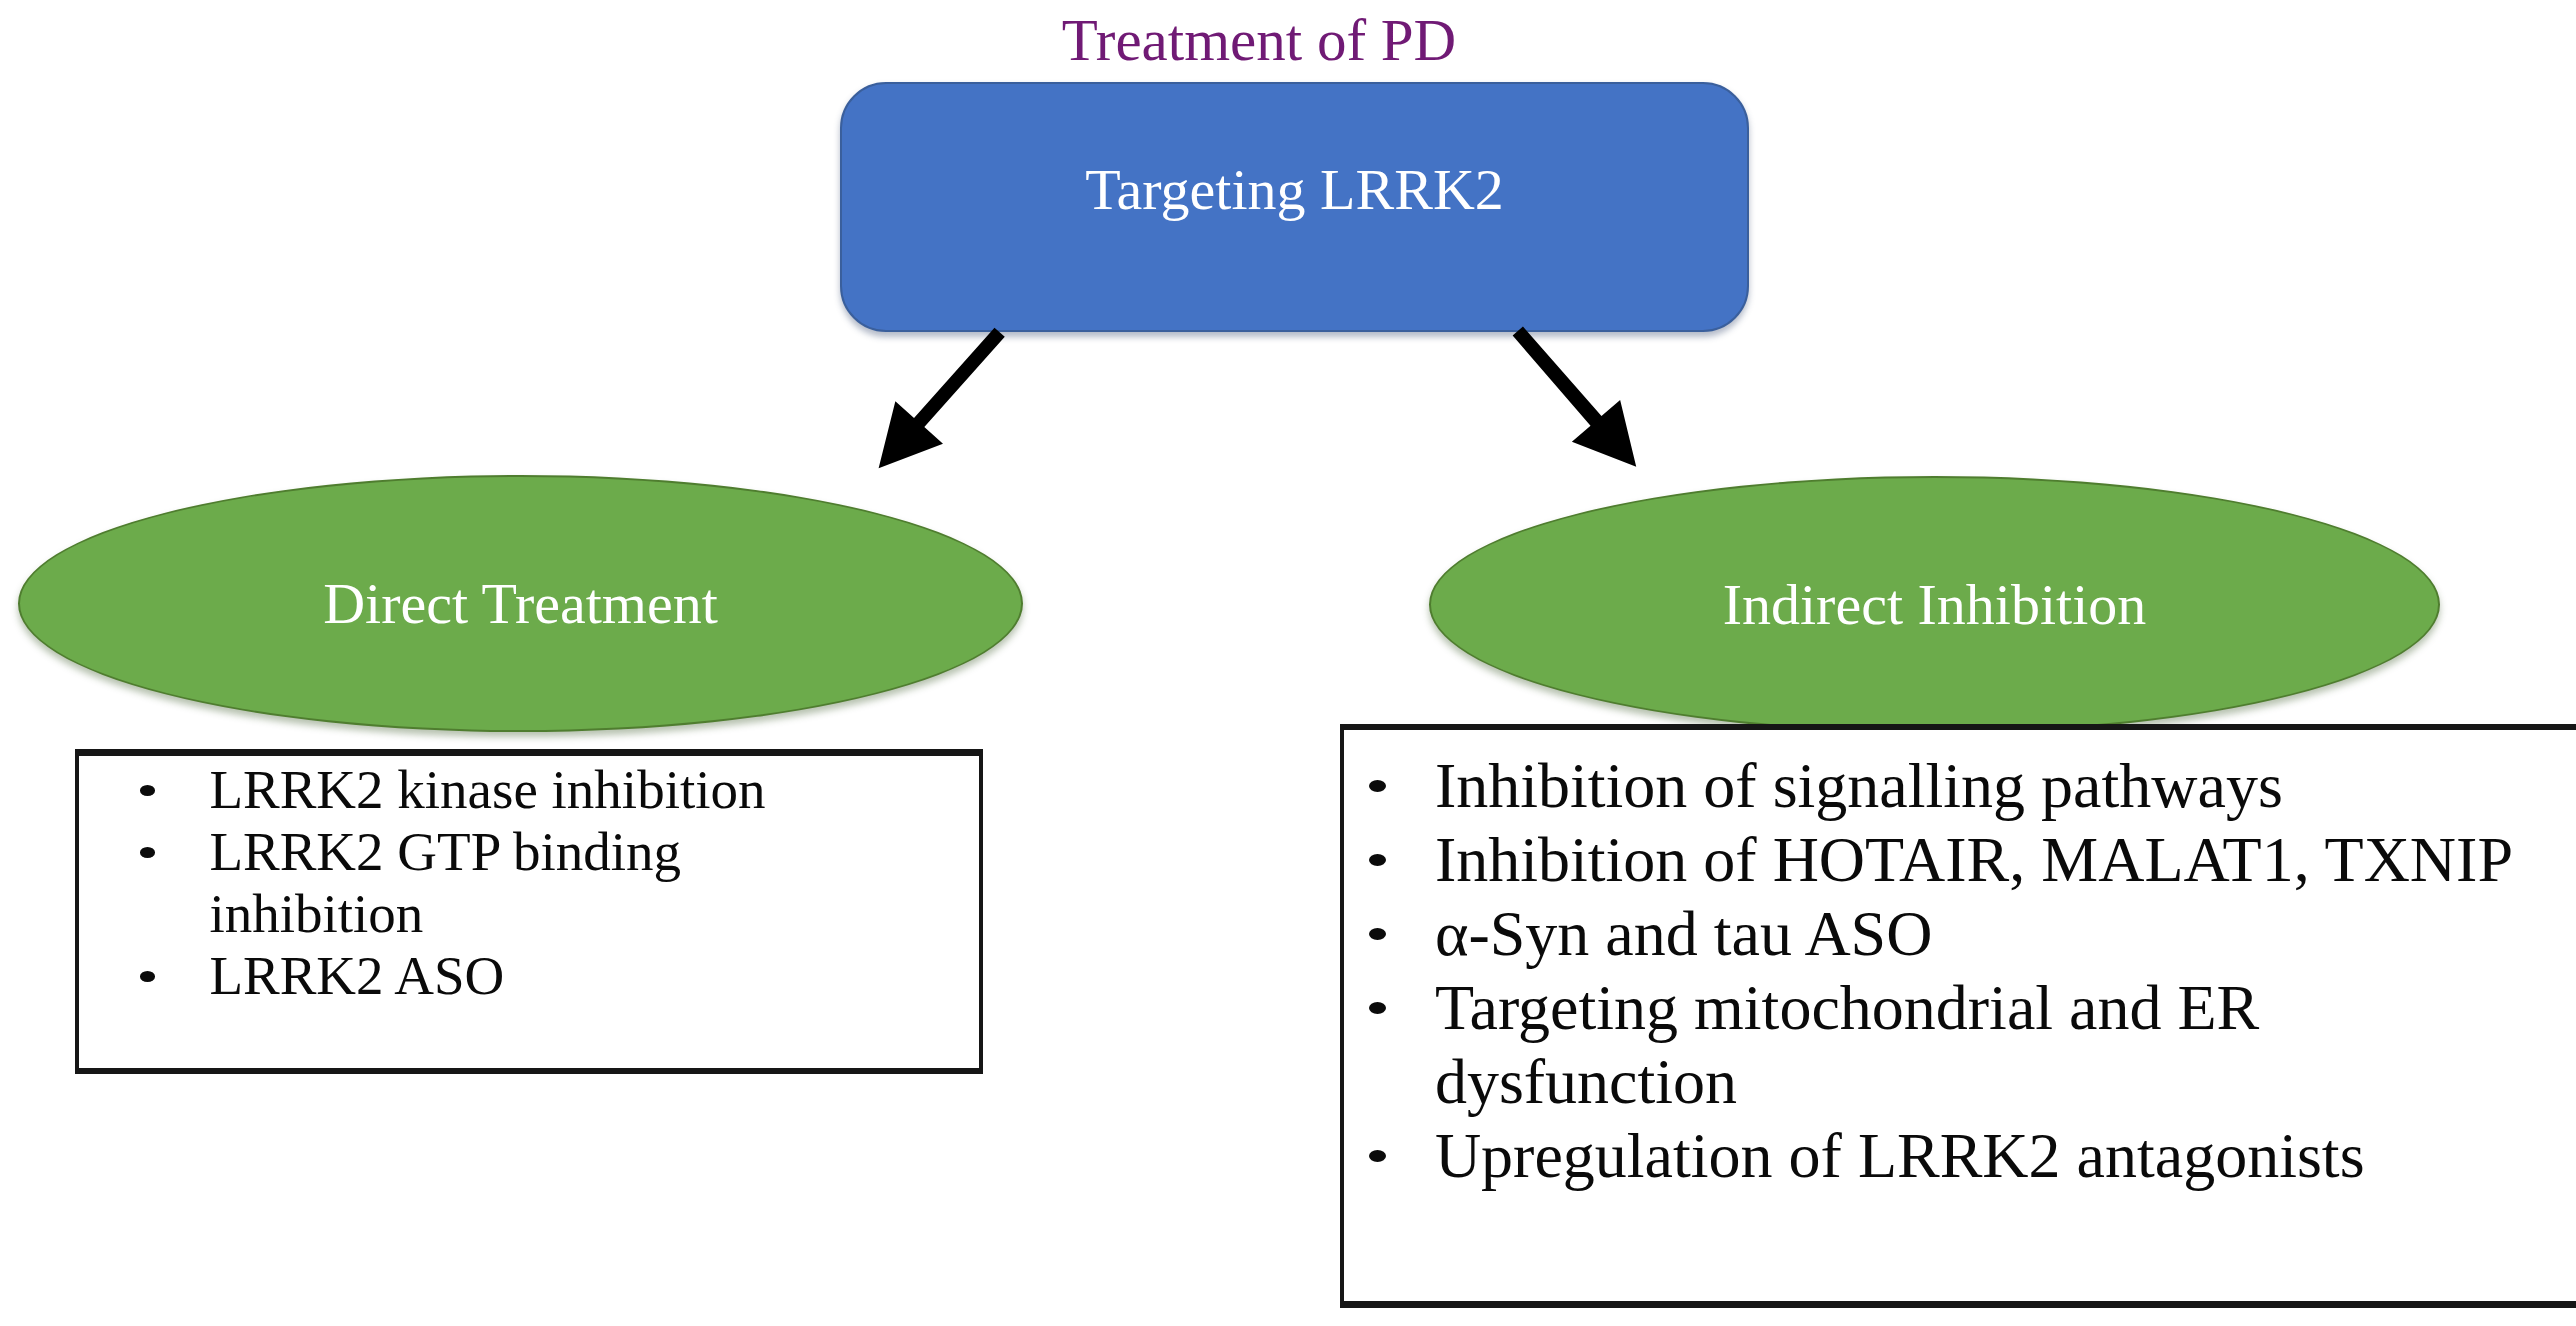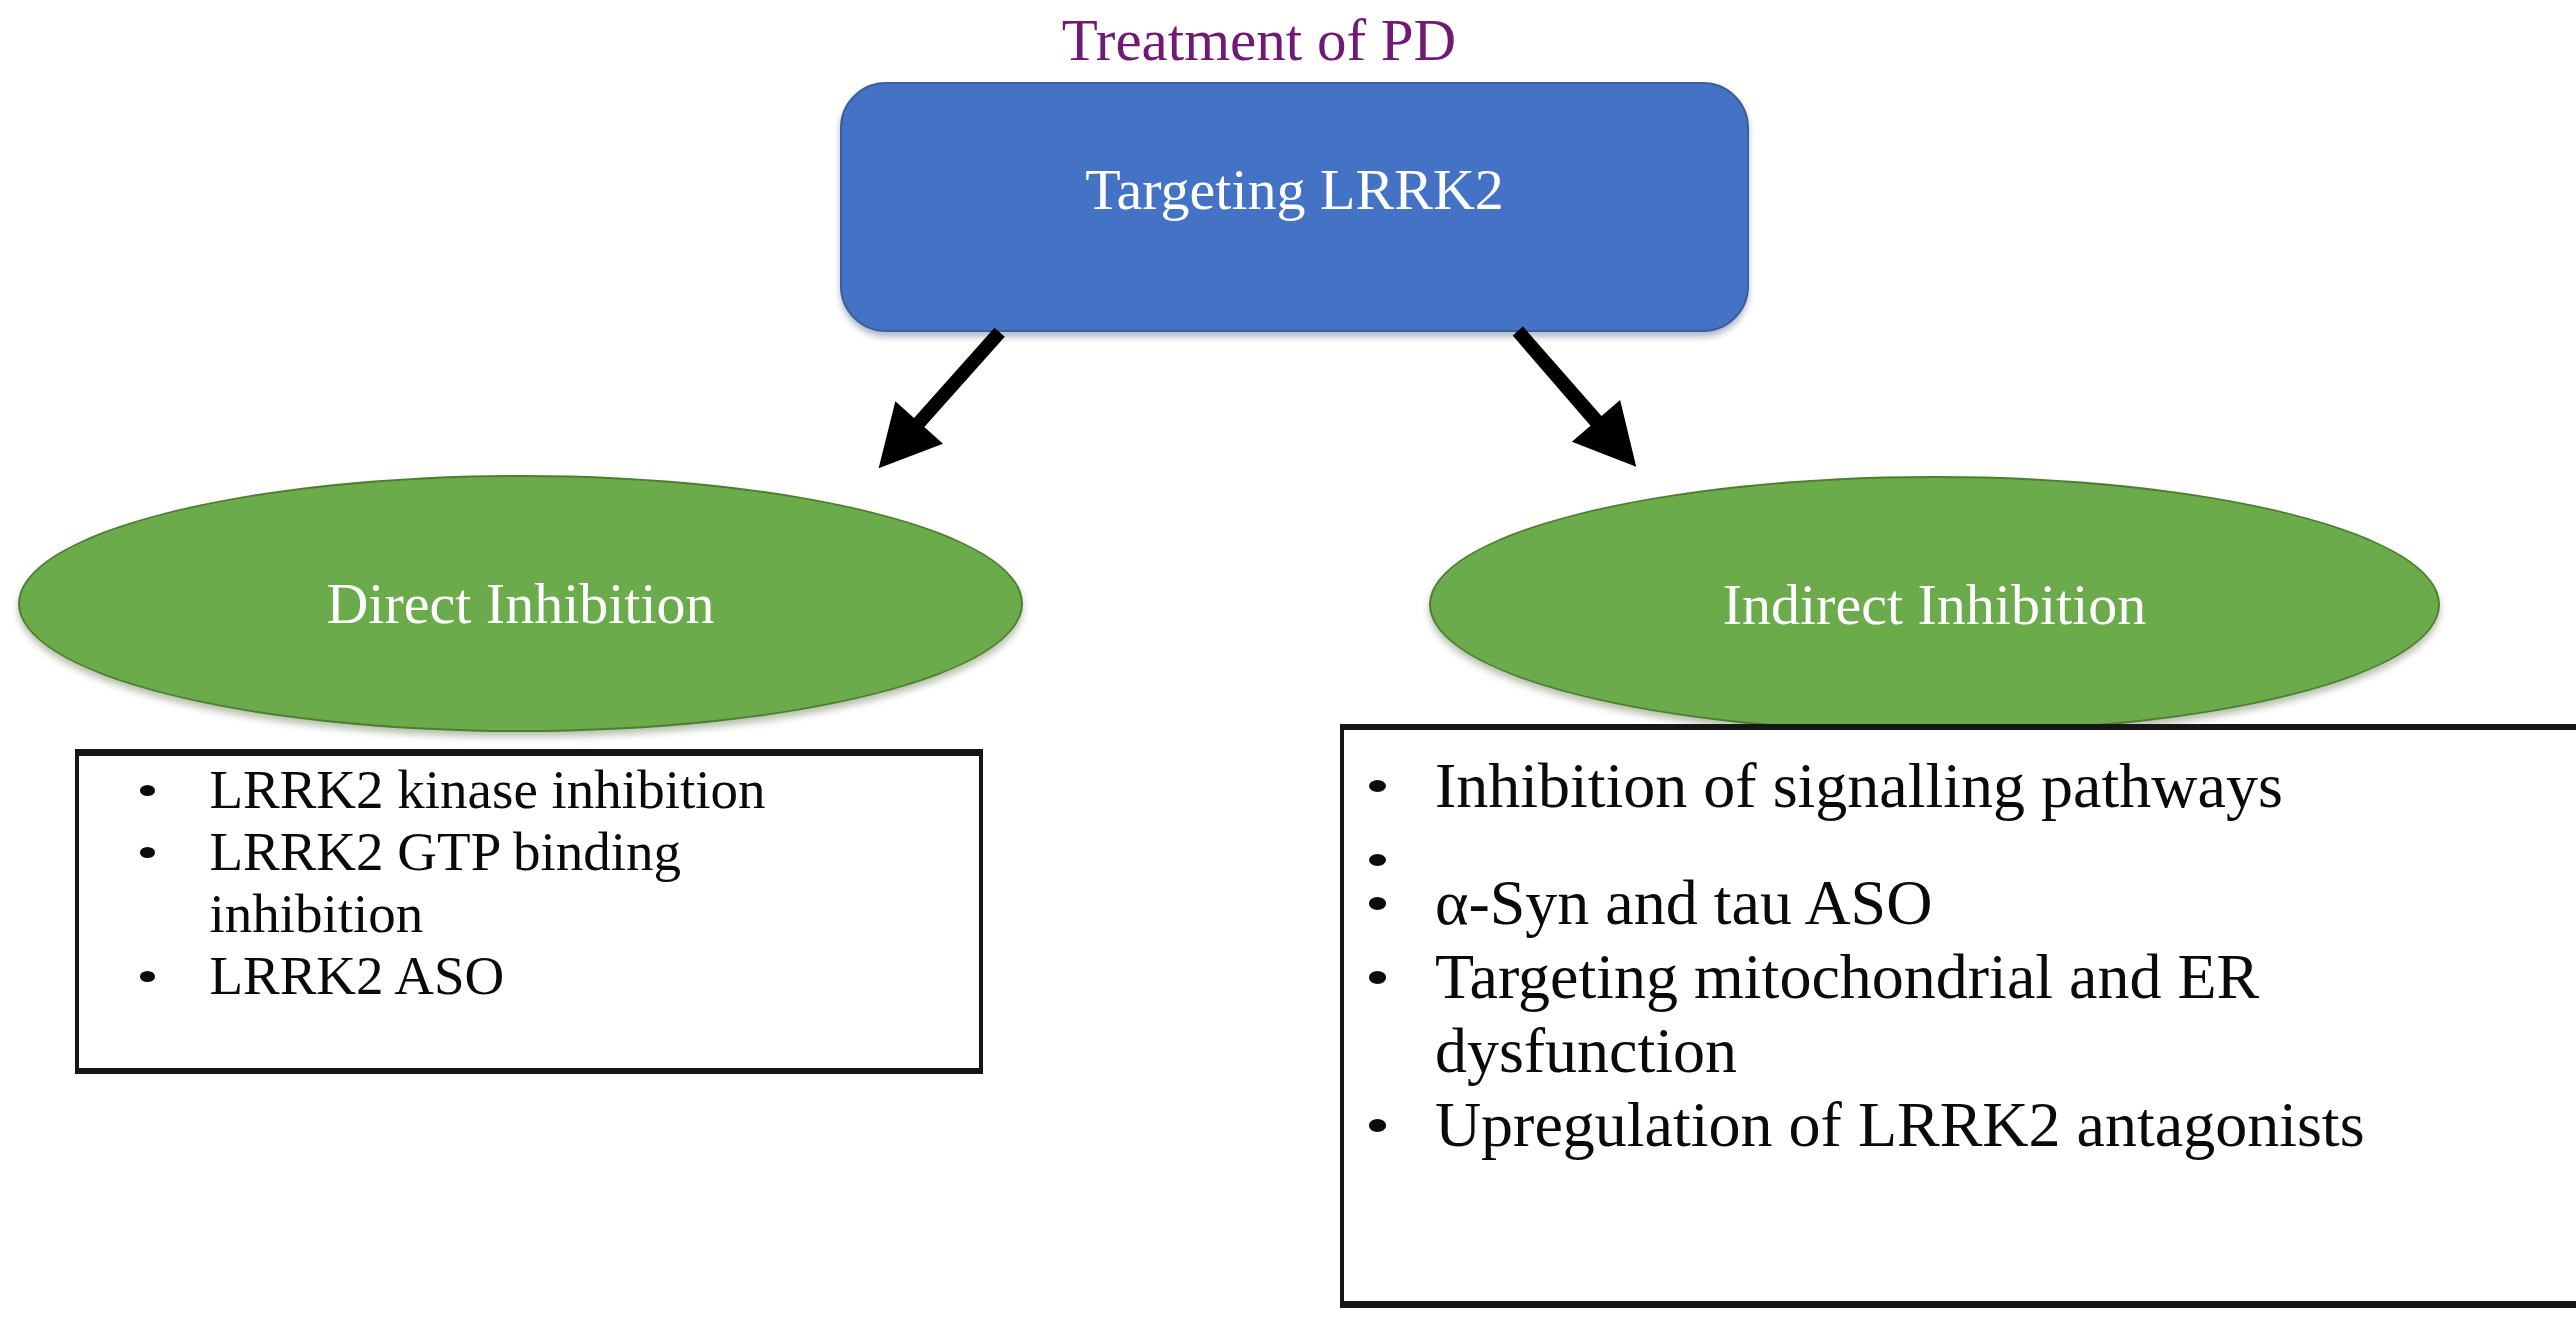--- a/index.html
+++ b/index.html
@@ -162,21 +162,21 @@
   <div class="root-node">
     <span class="node-label">Targeting LRRK2</span>
   </div>
 
   <svg class="arrows-svg" viewBox="0 0 4002 2061" xmlns="http://www.w3.org/2000/svg">
     <polygon points="1545,509 1420,649 1391,623 1365,727 1465,689 1436,663 1561,523" fill="#000000"></polygon>
     <polygon points="2366,507 2488,646 2517,621 2542,725 2442,686 2471,661 2350,521" fill="#000000"></polygon>
   </svg>
 
   <div class="ellipse-node ellipse-left">
-    <span class="node-label">Direct Inhibition</span>
+    <span class="node-label">Direct Treatment</span>
   </div>
 
   <div class="ellipse-node ellipse-right">
     <span class="node-label">Indirect Inhibition</span>
   </div>
 
   <div class="list-box list-box-left">
     <ul class="bullet-list">
 
         <li class="bullet-item">
@@ -200,20 +200,21 @@
   <div class="list-box list-box-right">
     <ul class="bullet-list">
 
         <li class="bullet-item">
           <span class="bullet"></span>
           <span class="li-text">Inhibition of signalling pathways</span>
         </li>
 
         <li class="bullet-item">
           <span class="bullet"></span>
+          <span class="li-text">Inhibition of HOTAIR, MALAT1, TXNIP</span>
         </li>
 
         <li class="bullet-item">
           <span class="bullet"></span>
           <span class="li-text">α-Syn and tau ASO</span>
         </li>
 
         <li class="bullet-item">
           <span class="bullet"></span>
           <span class="li-text">Targeting mitochondrial and ER

